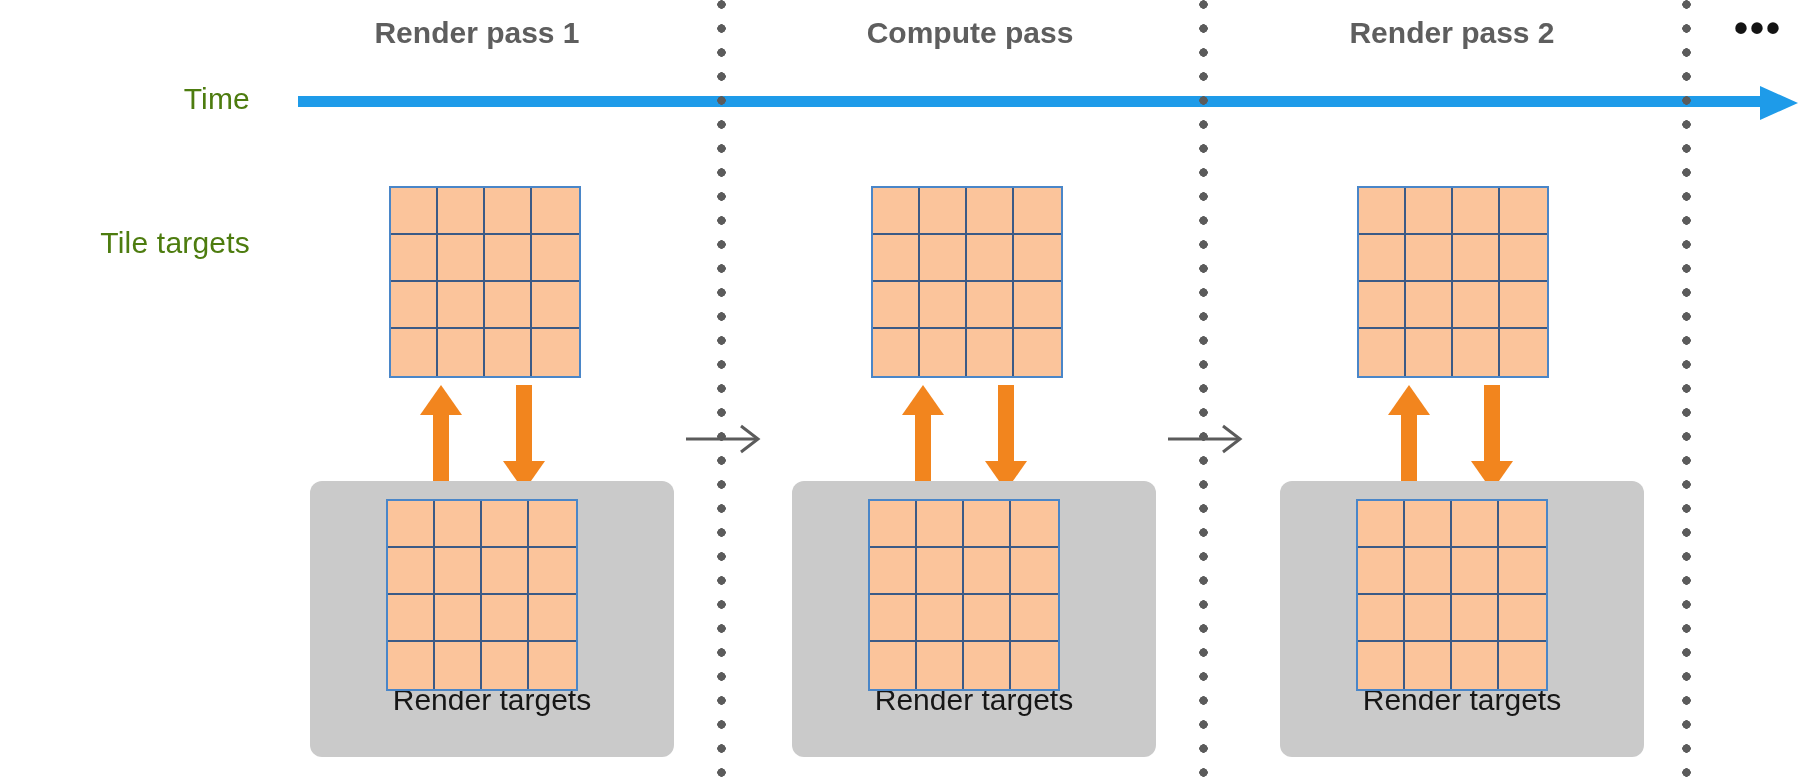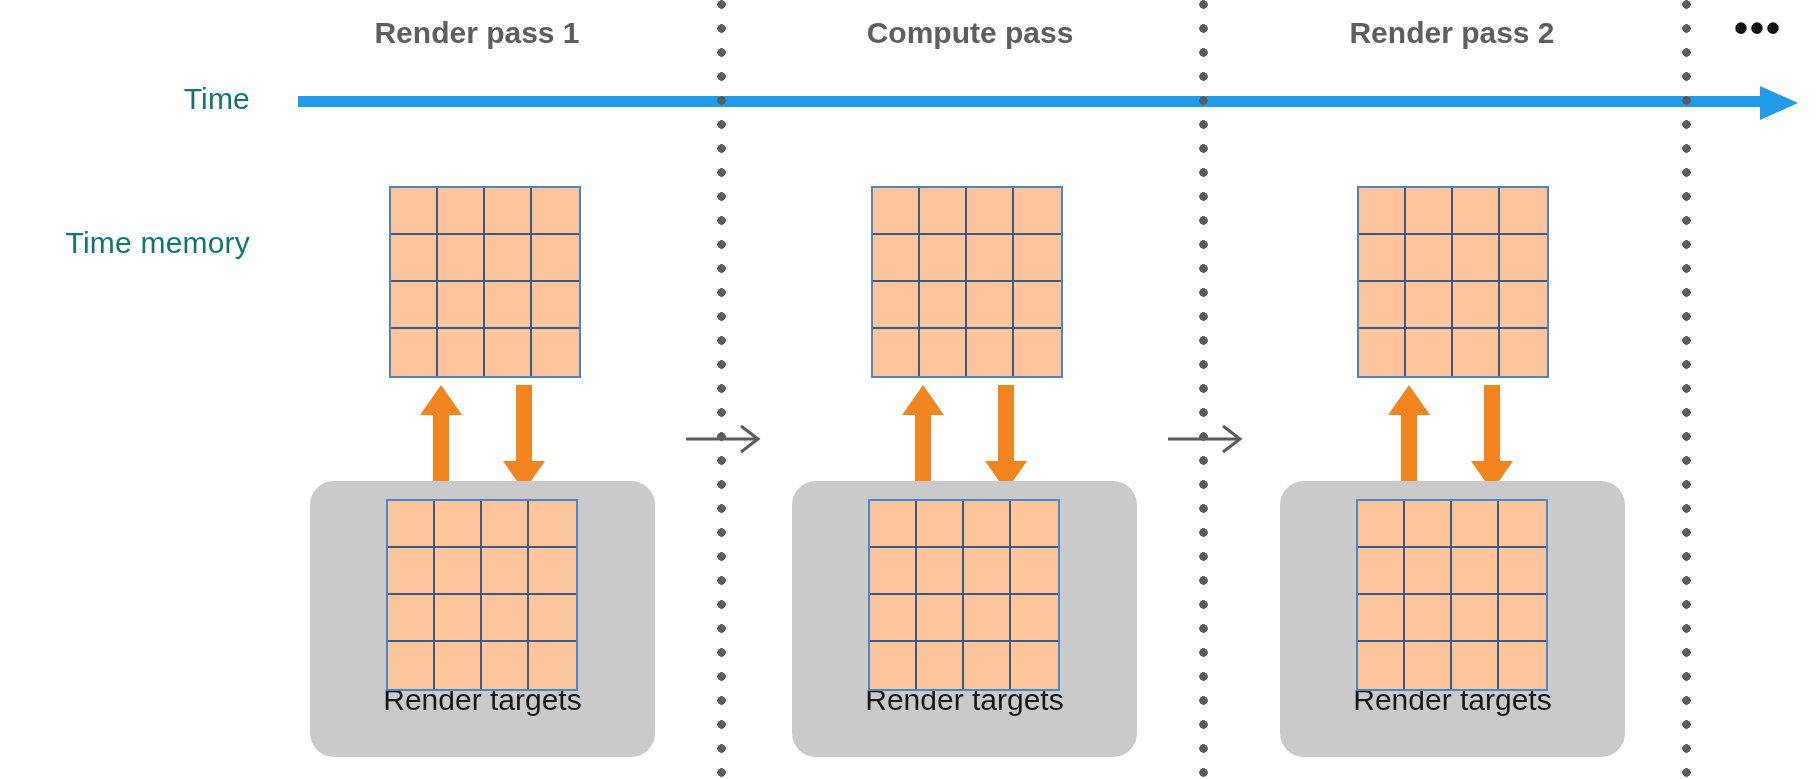--- a/index.html
+++ b/index.html
@@ -14,21 +14,21 @@
     position: relative;
     width: 1816px;
     height: 779px;
     background: #ffffff;
     overflow: hidden;
   }
 
   
   .row-label {
     position: absolute;
-    color: #0f766e;
+    color: #4d7c0f;
     font-size: 30px;
     letter-spacing: 0.2px;
     white-space: nowrap;
     text-align: right;
   }
   #label-time       { left: 0;  top: 82px;  width: 250px; }
   #label-tile       { left: 0;  top: 226px; width: 250px; }
   #label-device     { left: 0;  top: 582px; width: 250px; }
 
   
@@ -114,21 +114,22 @@
   .tile-grid   { width: 192px; height: 192px; top: 186px; }
   .device-grid { width: 192px; height: 192px; top: 499px; }
 
   
   .device-card {
     position: absolute;
     top: 481px;
     width: 345px;
     height: 276px;
     background: #CACACA;
-    border-radius: 24px;
+    border-radius: 12px;
+    padding-left: 19px;
   }
   .device-card .card-caption {
     position: absolute;
     left: 0;
     right: 0;
     top: 202px;
     text-align: center;
     color: #161616;
     font-size: 30px;
     white-space: nowrap;
@@ -177,21 +178,21 @@
     height: 30px;
   }
   .transition-arrow svg { display: block; }
 </style>
 </head>
 <body>
 
 <div id="stage">
 
   <div id="label-time" class="row-label">Time</div>
-  <div id="label-tile" class="row-label">Time memory</div>
+  <div id="label-tile" class="row-label">Tile targets</div>
 
   <div class="pass-title" style="left:277px;width:400px;">Render pass 1</div>
   <div class="pass-title" style="left:770px;width:400px;">Compute pass</div>
   <div class="pass-title" style="left:1252px;width:400px;">Render pass 2</div>
 
   <div id="ellipsis">•••</div>
 
   <div id="timeline">
     <div class="tl-line"></div>
     <div class="tl-head"></div>

